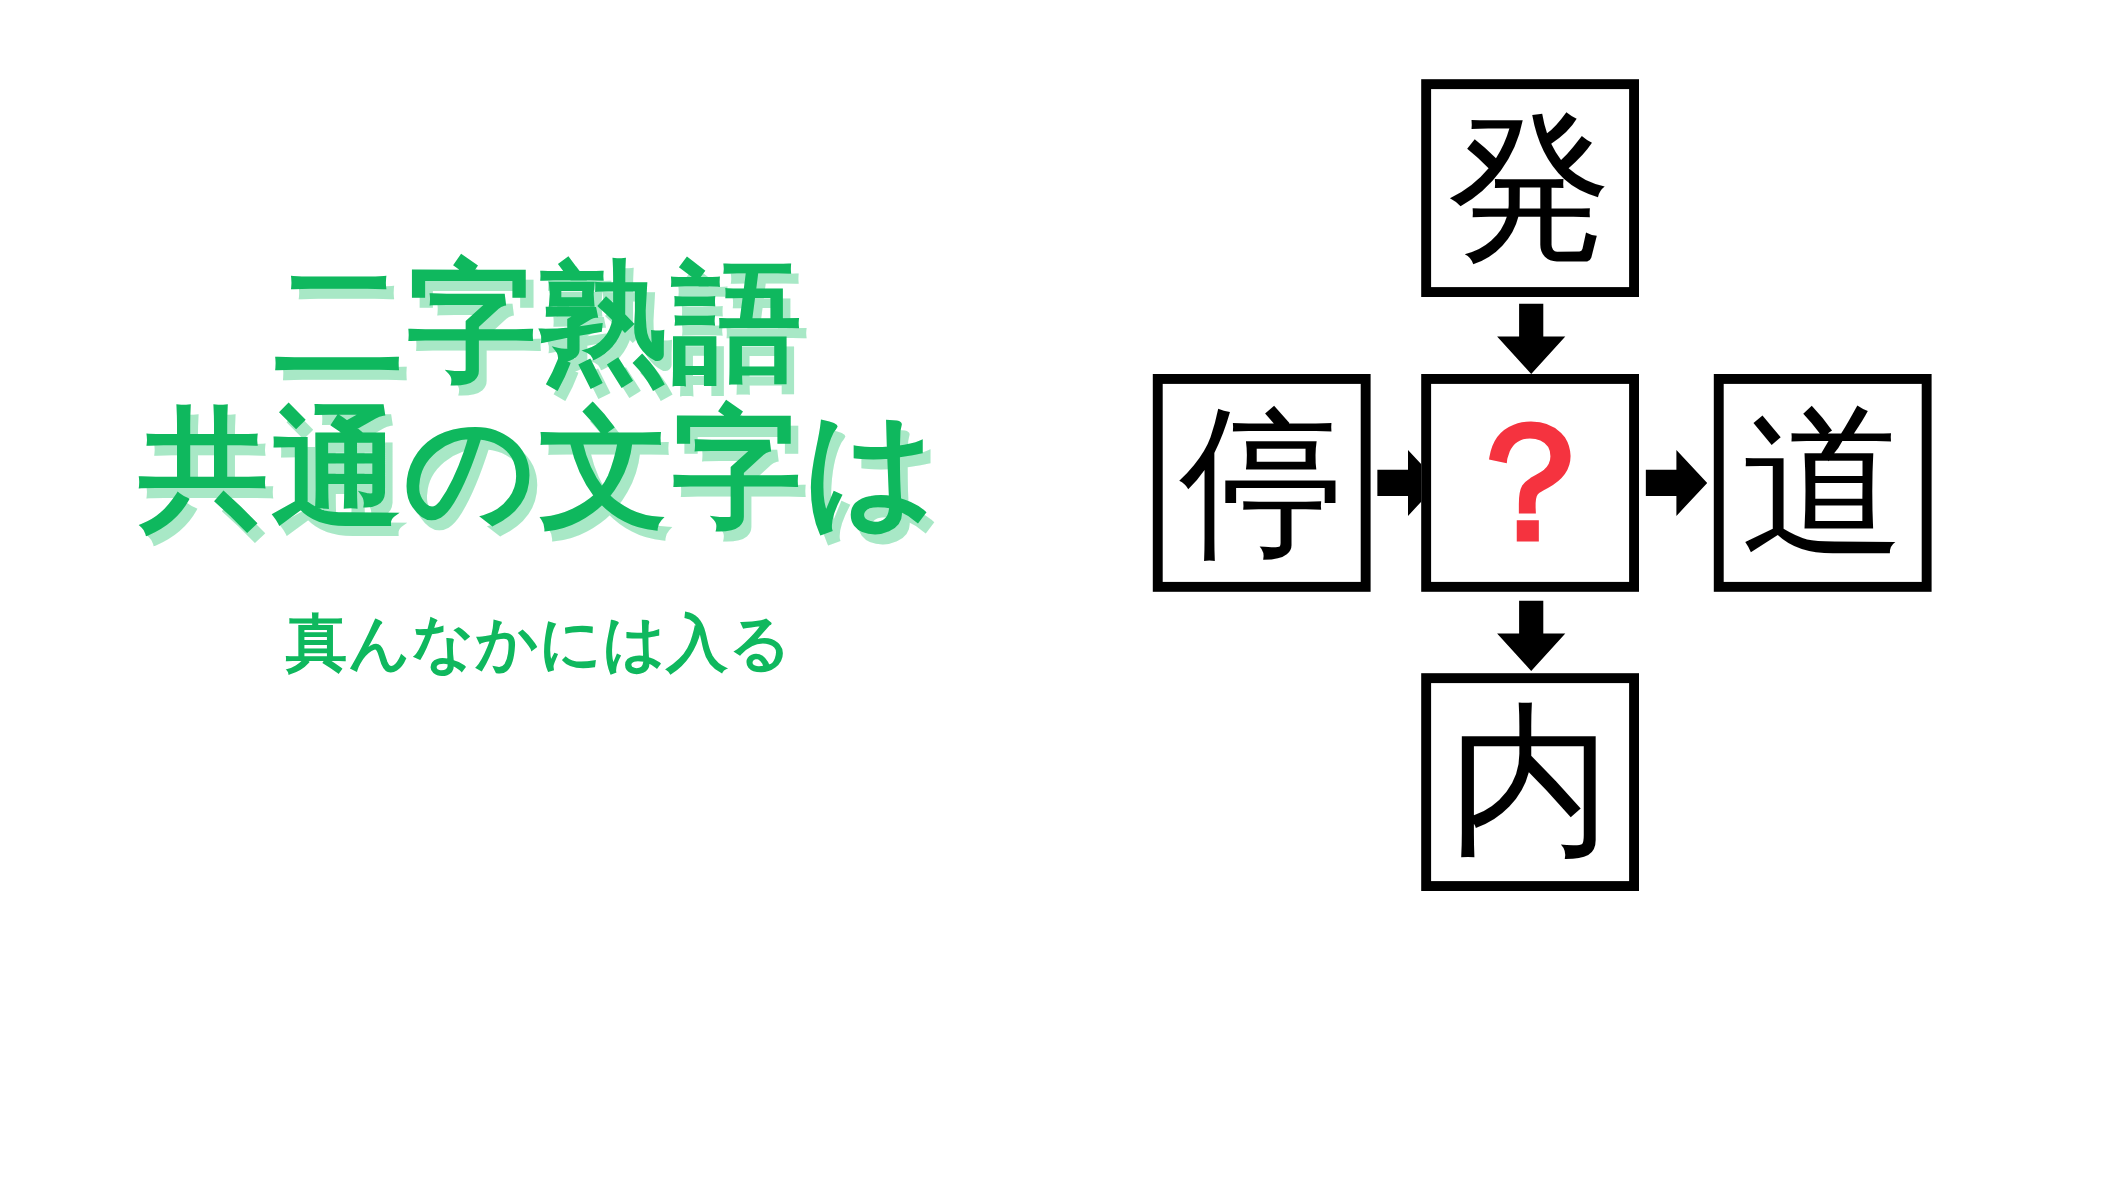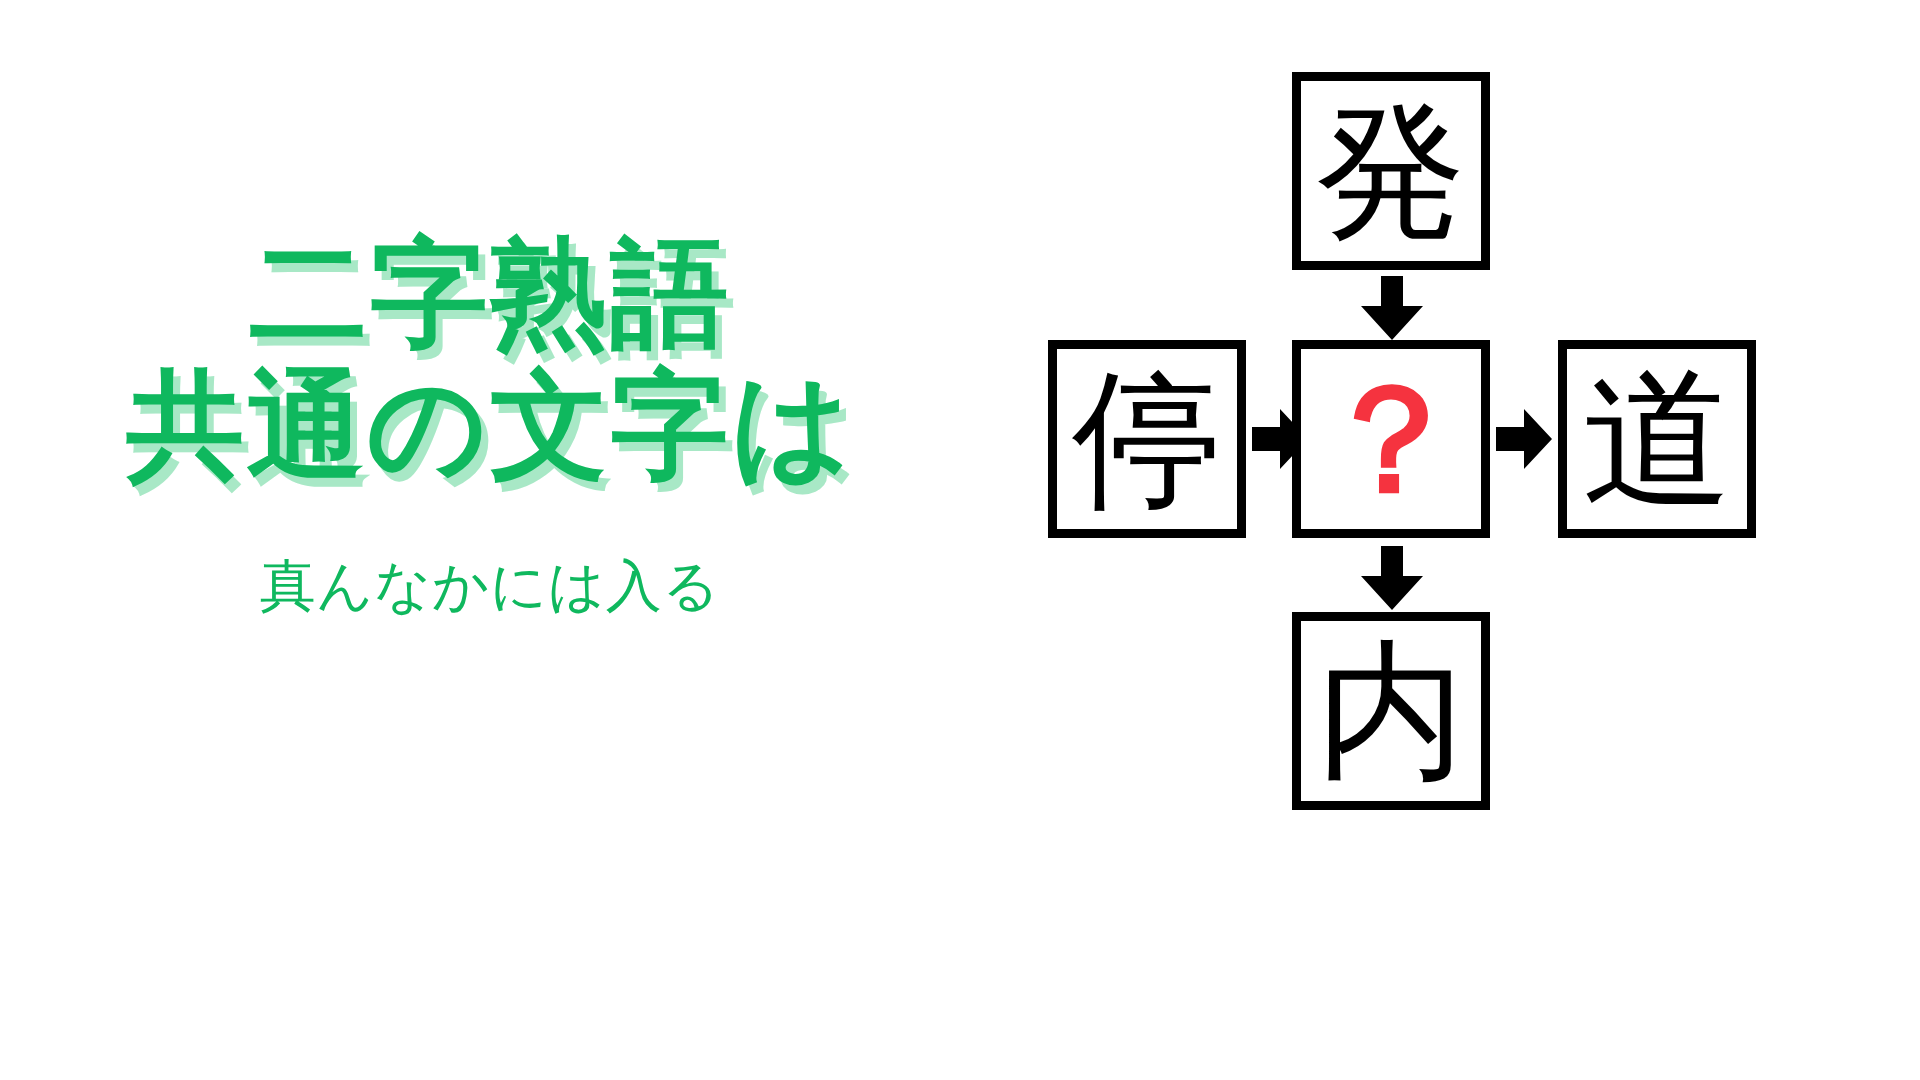--- a/index.html
+++ b/index.html
@@ -34,21 +34,21 @@
     letter-spacing: 0.02em;
     white-space: nowrap;
     text-shadow: 7px 9px 0 #a8e8c6;
   }
   #title-line-1 { font-size: 118px; }
   #title-line-2 { font-size: 118px; margin-top: 6px; }
 
   #subtitle-block {
     margin-top: 62px;
     color: #0fb85e;
-    font-weight: 400;
+    font-weight: 700;
     font-size: 56px;
     line-height: 1.24;
     letter-spacing: 0.01em;
     white-space: nowrap;
   }
 
   
   #puzzle {
     position: absolute;
     left: 960px;

